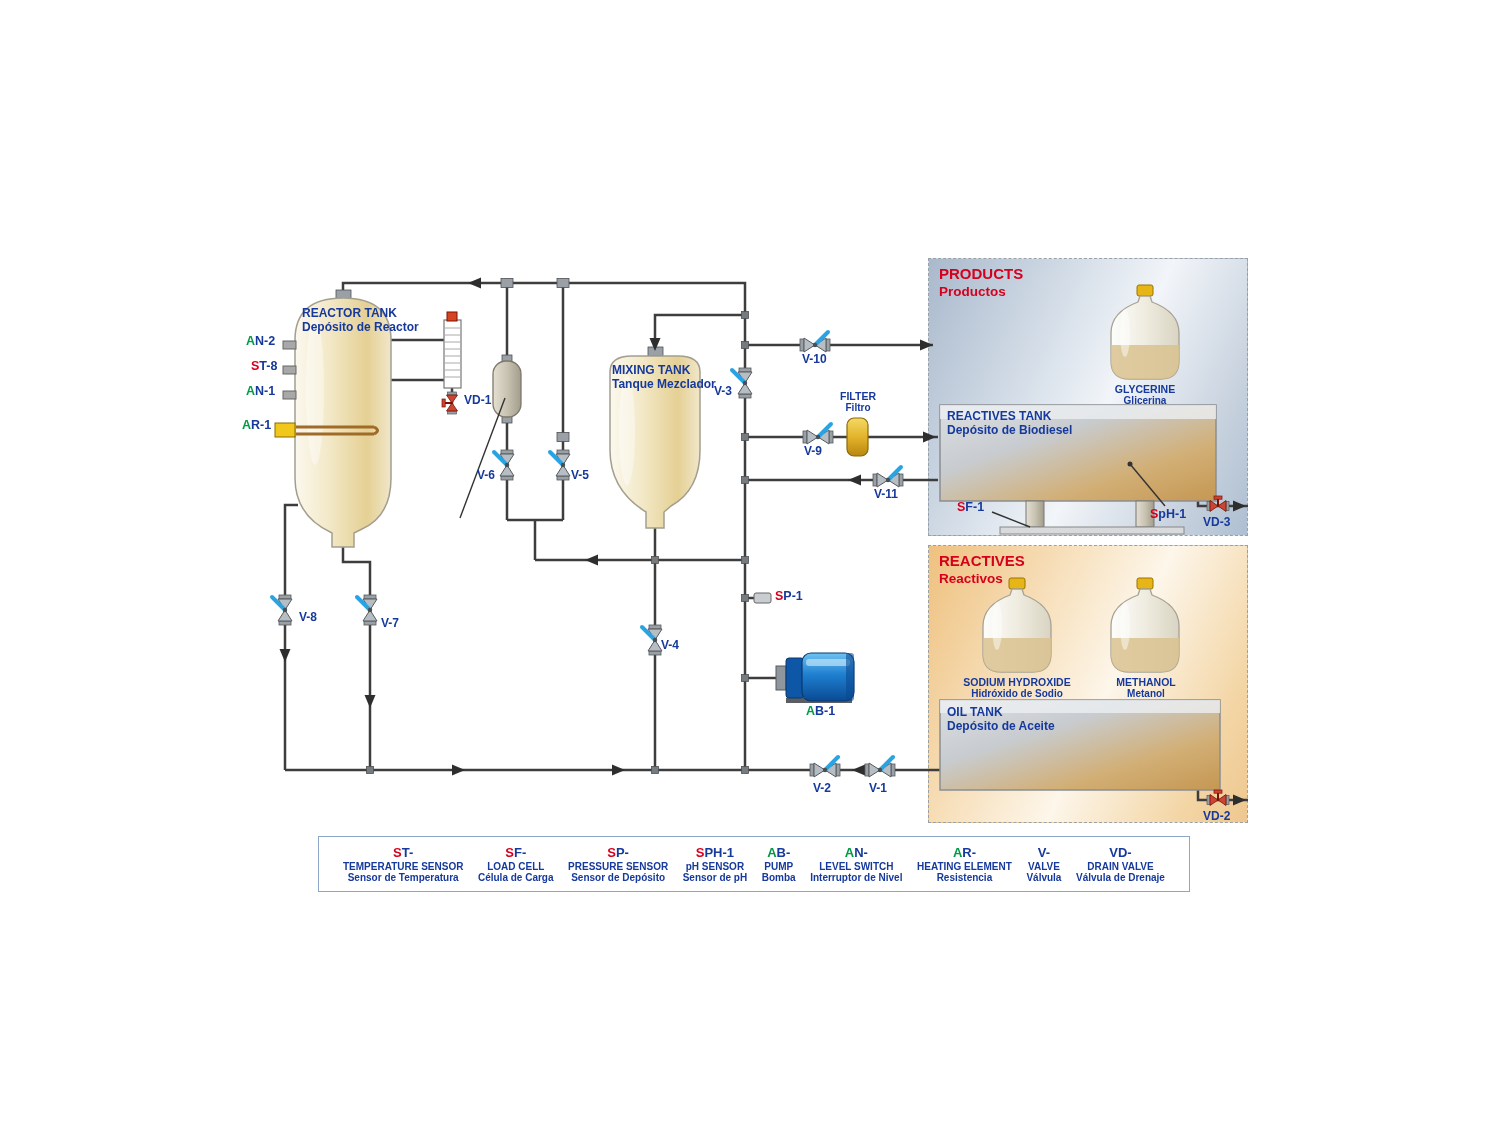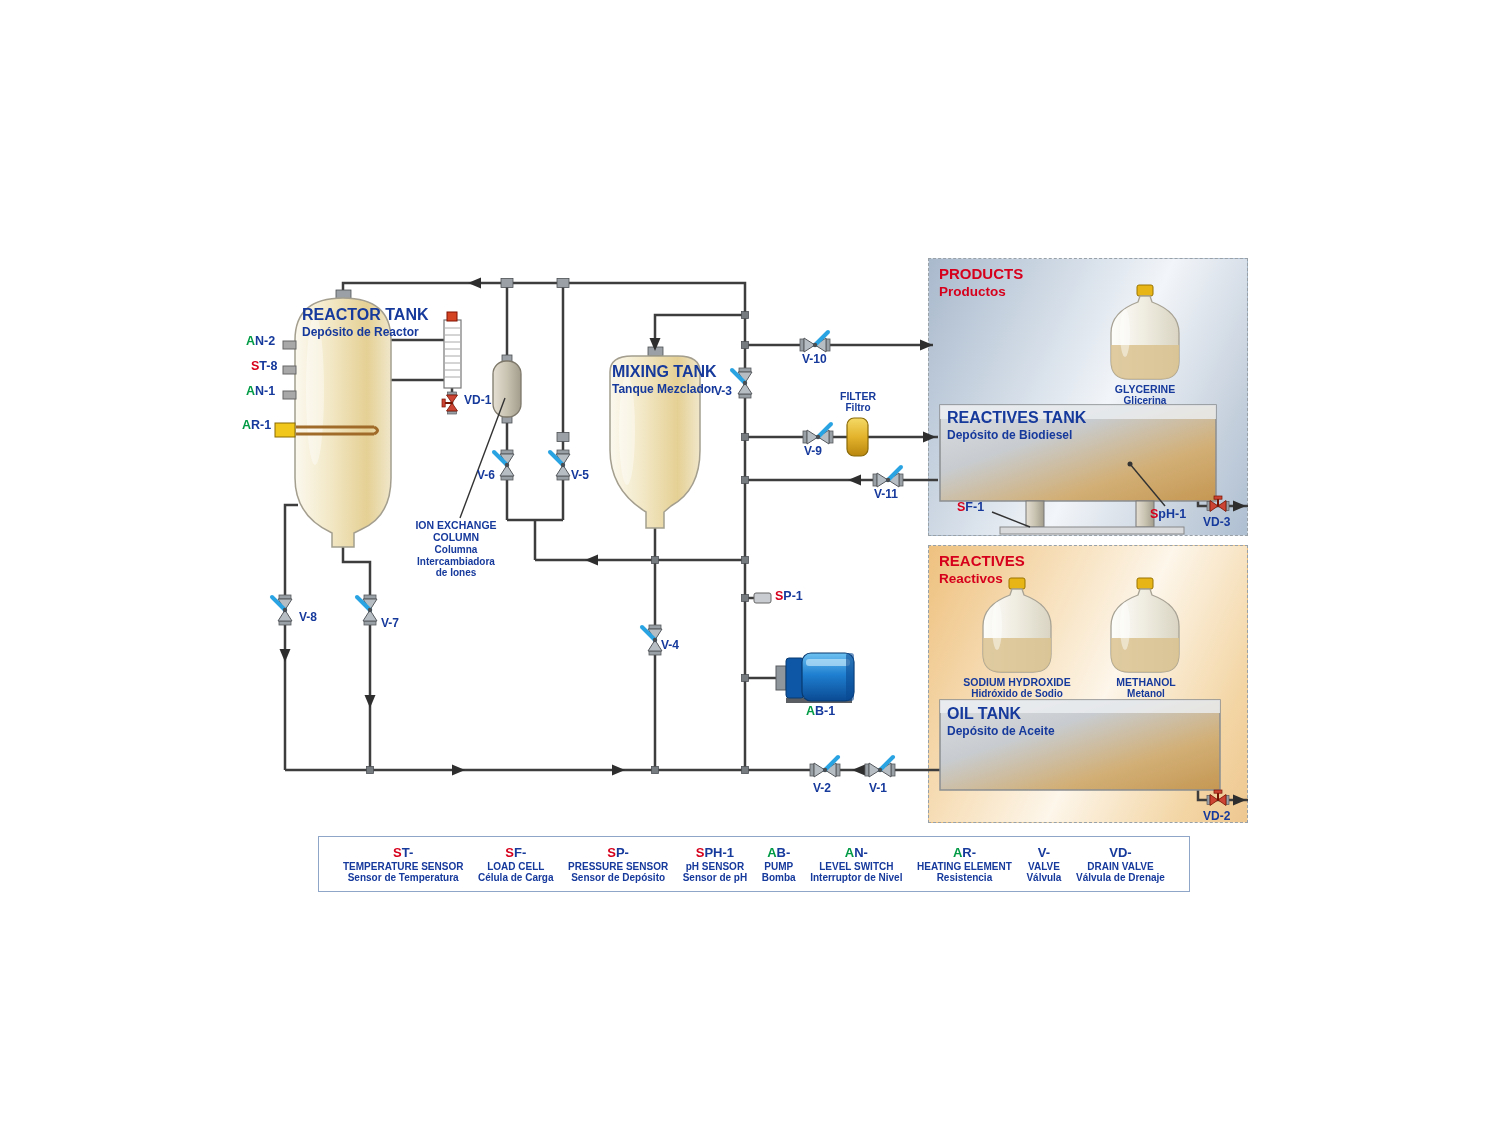--- a/index.html
+++ b/index.html
@@ -12,21 +12,21 @@
     background:linear-gradient(115deg,#a9b9cc 0%,#d6dfe9 35%,#f2f5f9 55%,#c4cfdc 85%,#aebfd2 100%); }
   .panel.reactives { left:928px; top:545px; width:320px; height:278px;
     background:linear-gradient(115deg,#eec17f 0%,#f8e3c2 35%,#fdf6ea 55%,#f3d5a4 85%,#eec790 100%); }
   .panel-title { position:absolute; left:10px; top:6px; color:#d6001c; font-weight:bold; line-height:1.25; }
   .panel-title .pt1 { font-size:15px; }
   .panel-title .pt2 { font-size:13.5px; }
 
   svg.diagram { position:absolute; left:0; top:0; }
 
   .lbl { position:absolute; color:#16399c; font-weight:bold; white-space:nowrap; line-height:1.18; }
-  .tank-label .l1 { font-size:16px; }
+  .tank-label .l1 { font-size:12px; }
   .tank-label .l2 { font-size:12px; }
   .vlabel { font-size:12px; }
   .tag { font-size:12.5px; }
   .center { text-align:center; white-space:normal; }
   .small1 { font-size:10.5px; }
   .small2 { font-size:10px; }
 
   [data-color="red"]   { color:#d6001c; }
   [data-color="green"] { color:#009a44; }
   [data-color="blue"]  { color:#16399c; }
@@ -313,27 +313,20 @@
   </div>
   <div class="lbl center" style="left:932px;top:676px;width:170px">
     <div class="small1">SODIUM HYDROXIDE</div>
     <div class="small2">Hidróxido de Sodio</div>
   </div>
   <div class="lbl center" style="left:1086px;top:676px;width:120px">
     <div class="small1">METHANOL</div>
     <div class="small2">Metanol</div>
   </div>
 
-  <div class="lbl center" style="left:398px;top:519px;width:116px">
-    <div class="small1">ION EXCHANGE</div>
-    <div class="small1">COLUMN</div>
-    <div class="small2">Columna</div>
-    <div class="small2">Intercambiadora</div>
-    <div class="small2">de Iones</div>
-  </div>
 
   <div class="lbl center" style="left:823px;top:390px;width:70px">
     <div class="small1">FILTER</div>
     <div class="small2">Filtro</div>
   </div>
 
   <div class="lbl vlabel" style="left:802px;top:352px">V-10</div>
   <div class="lbl vlabel" style="left:714px;top:384px">V-3</div>
   <div class="lbl vlabel" style="left:804px;top:444px">V-9</div>
   <div class="lbl vlabel" style="left:874px;top:487px">V-11</div>

